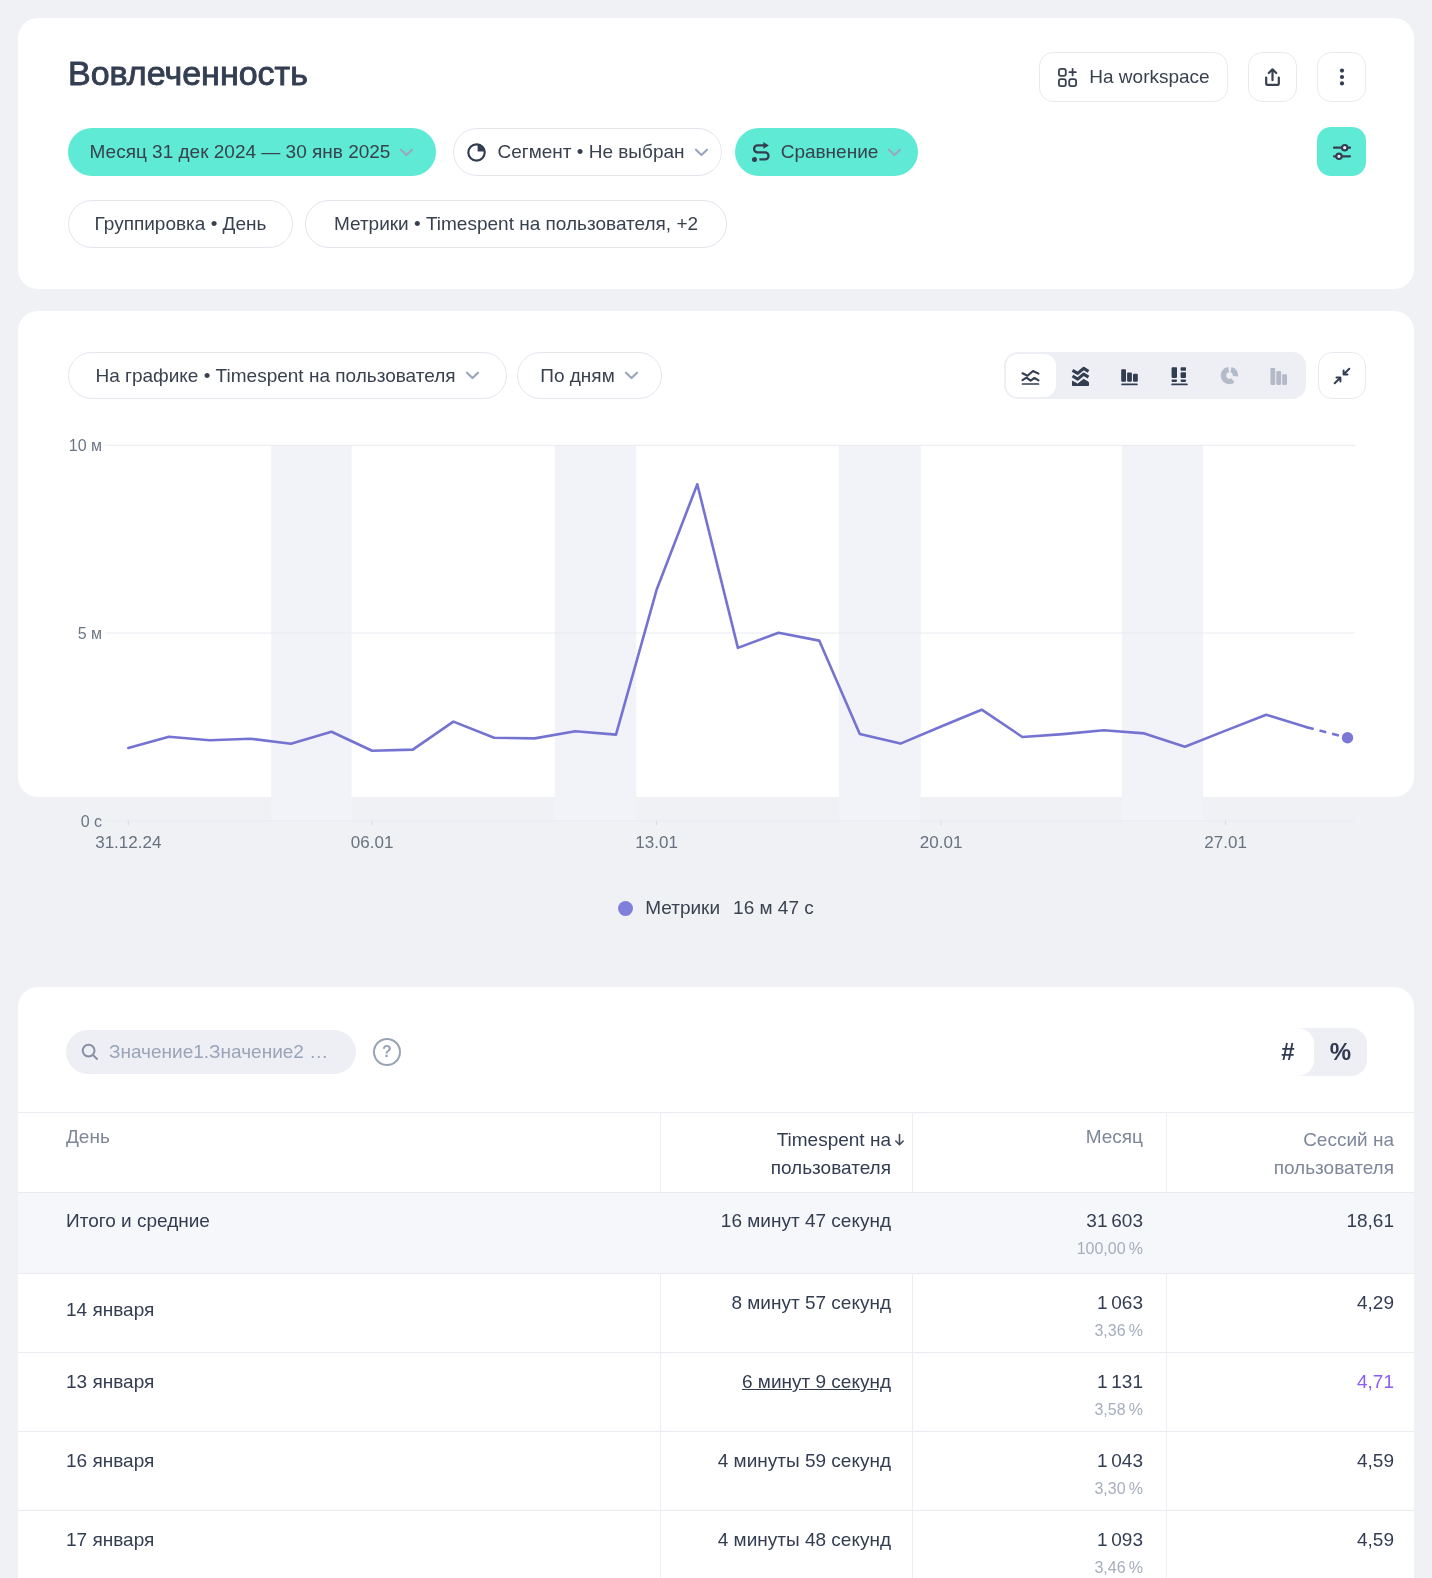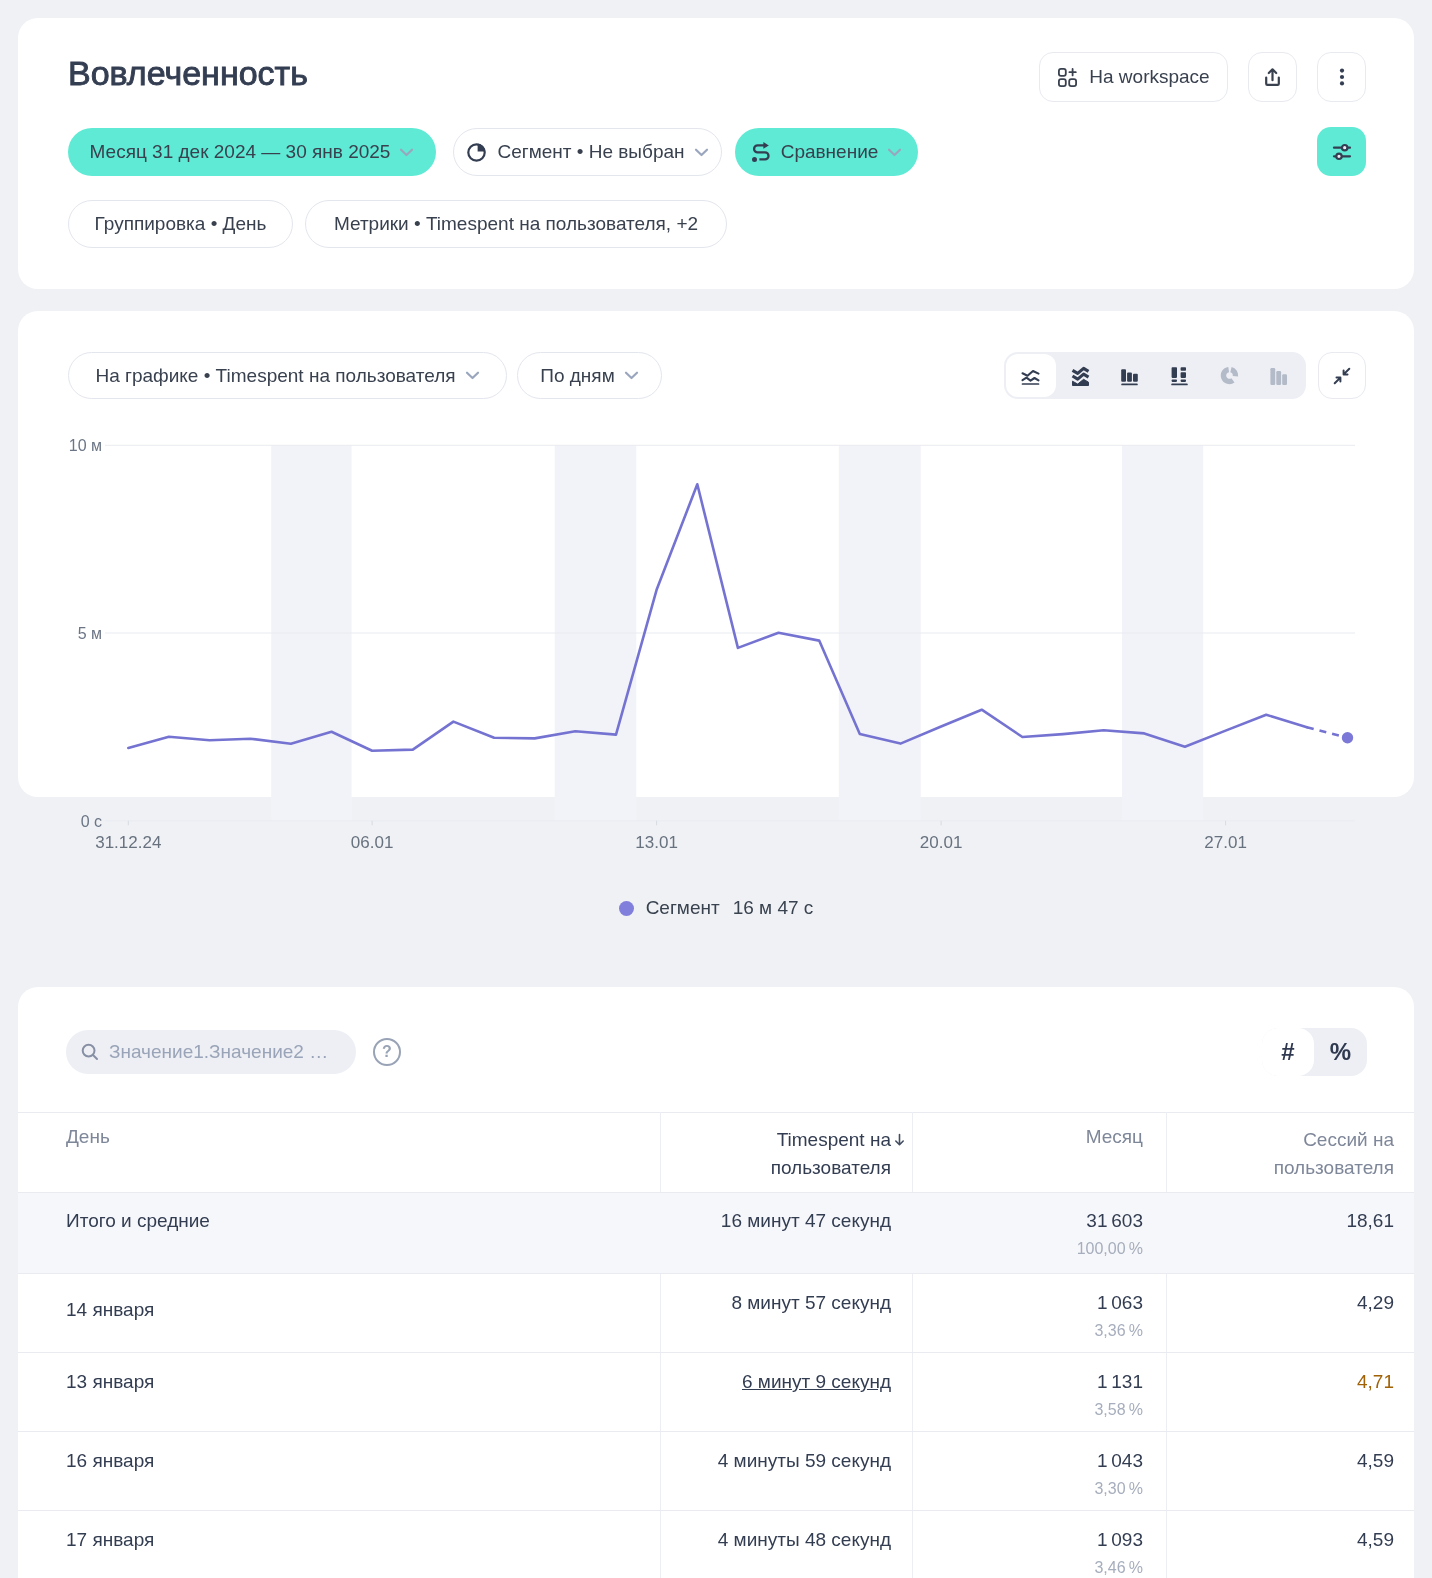--- a/index.html
+++ b/index.html
@@ -171,21 +171,21 @@
     <text x="923.1" y="537" font-size="17" fill="#68727f" text-anchor="middle" font-family="Liberation Sans">20.01</text>
     <text x="1207.6" y="537" font-size="17" fill="#68727f" text-anchor="middle" font-family="Liberation Sans">27.01</text>
 
     <polyline points="110.3,437 150.9,425.8 191.6,429.3 232.2,427.7 272.9,432.7 313.5,420.8 354.1,439.8 394.8,438.6 435.4,410.6 476.1,426.7 516.7,427.4 557.3,420.3 598.0,423.6 638.6,278.8 679.3,173.3 719.9,336.9 760.5,321.8 801.2,329.6 841.8,423.1 882.5,432.6 923.1,415.5 963.7,398.7 1004.4,426.0 1045.0,423.1 1085.7,419.3 1126.3,422.4 1166.9,435.7 1207.6,419.6 1248.2,403.7 1288.9,416.3" stroke="#7573d1" stroke-width="2.6" stroke-linejoin="round" stroke-linecap="round" fill="none"></polyline>
     <path d="M1288.9 416.3 L1329.5 426.7" stroke="#7573d1" stroke-width="2.6" stroke-dasharray="7 6" fill="none"></path>
     <circle cx="1329.5" cy="426.7" r="5.7" fill="#7b78d8"></circle>
   </svg>
 
   <div class="abs" style="left:0; top:586px; width:1396px; display:flex; align-items:center; justify-content:center; font-size:19px; color:#39424f;">
     <span style="width:15px; height:15px; border-radius:50%; background:#817fdc; margin-right:12px;"></span>
-    <span>Сегмент</span>
+    <span>Метрики</span>
       <span style="margin-left:13px;">16 м 47 с</span>
   </div>
 </div>
 
 <div class="card" style="top:987px; height:611px; overflow:hidden;">
   <div class="abs" style="left:48px; top:43px; width:290px; height:44px; background:#edeff4; border-radius:22px; display:flex; align-items:center; padding:0 14px;">
     <svg width="20" height="20" viewBox="0 0 20 20" fill="none" stroke="#868fa3" stroke-width="2" stroke-linecap="round">
       <circle cx="8.6" cy="8.6" r="5.9"></circle>
         <path d="M13 13 l4 4"></path>
     </svg>
@@ -229,21 +229,21 @@
       <div class="abs" style="right:271px; top:18px; font-size:19px; color:#333d52;">1 063</div>
       <div class="abs" style="right:271px; top:48px; font-size:16px; color:#a6adbc;">3,36 %</div>
       <div class="abs" style="right:20px; top:18px; font-size:19px; color:#333d52;">4,29</div>
     </div>
     <div class="abs" style="left:0; top:240px; width:1396px; height:1px; background:#e9ebf0;"></div>
     <div class="abs" style="left:0; top:241px; width:1396px; height:78px;">
       <div class="abs" style="left:48px; top:18px; font-size:19px; color:#333d52;">13 января</div>
       <div class="abs" style="right:523px; top:18px; font-size:19px; color:#333d52;text-decoration:underline;">6 минут 9 секунд</div>
       <div class="abs" style="right:271px; top:18px; font-size:19px; color:#333d52;">1 131</div>
       <div class="abs" style="right:271px; top:48px; font-size:16px; color:#a6adbc;">3,58 %</div>
-      <div class="abs" style="right:20px; top:18px; font-size:19px; color:#a16207;">4,71</div>
+      <div class="abs" style="right:20px; top:18px; font-size:19px; color:#8b5cf6;">4,71</div>
     </div>
     <div class="abs" style="left:0; top:319px; width:1396px; height:1px; background:#e9ebf0;"></div>
     <div class="abs" style="left:0; top:320px; width:1396px; height:78px;">
       <div class="abs" style="left:48px; top:18px; font-size:19px; color:#333d52;">16 января</div>
       <div class="abs" style="right:523px; top:18px; font-size:19px; color:#333d52;">4 минуты 59 секунд</div>
       <div class="abs" style="right:271px; top:18px; font-size:19px; color:#333d52;">1 043</div>
       <div class="abs" style="right:271px; top:48px; font-size:16px; color:#a6adbc;margin-left:22px;">3,30 %</div>
       <div class="abs" style="right:20px; top:18px; font-size:19px; color:#333d52;">4,59</div>
     </div>
     <div class="abs" style="left:0; top:398px; width:1396px; height:1px; background:#e9ebf0;"></div>

